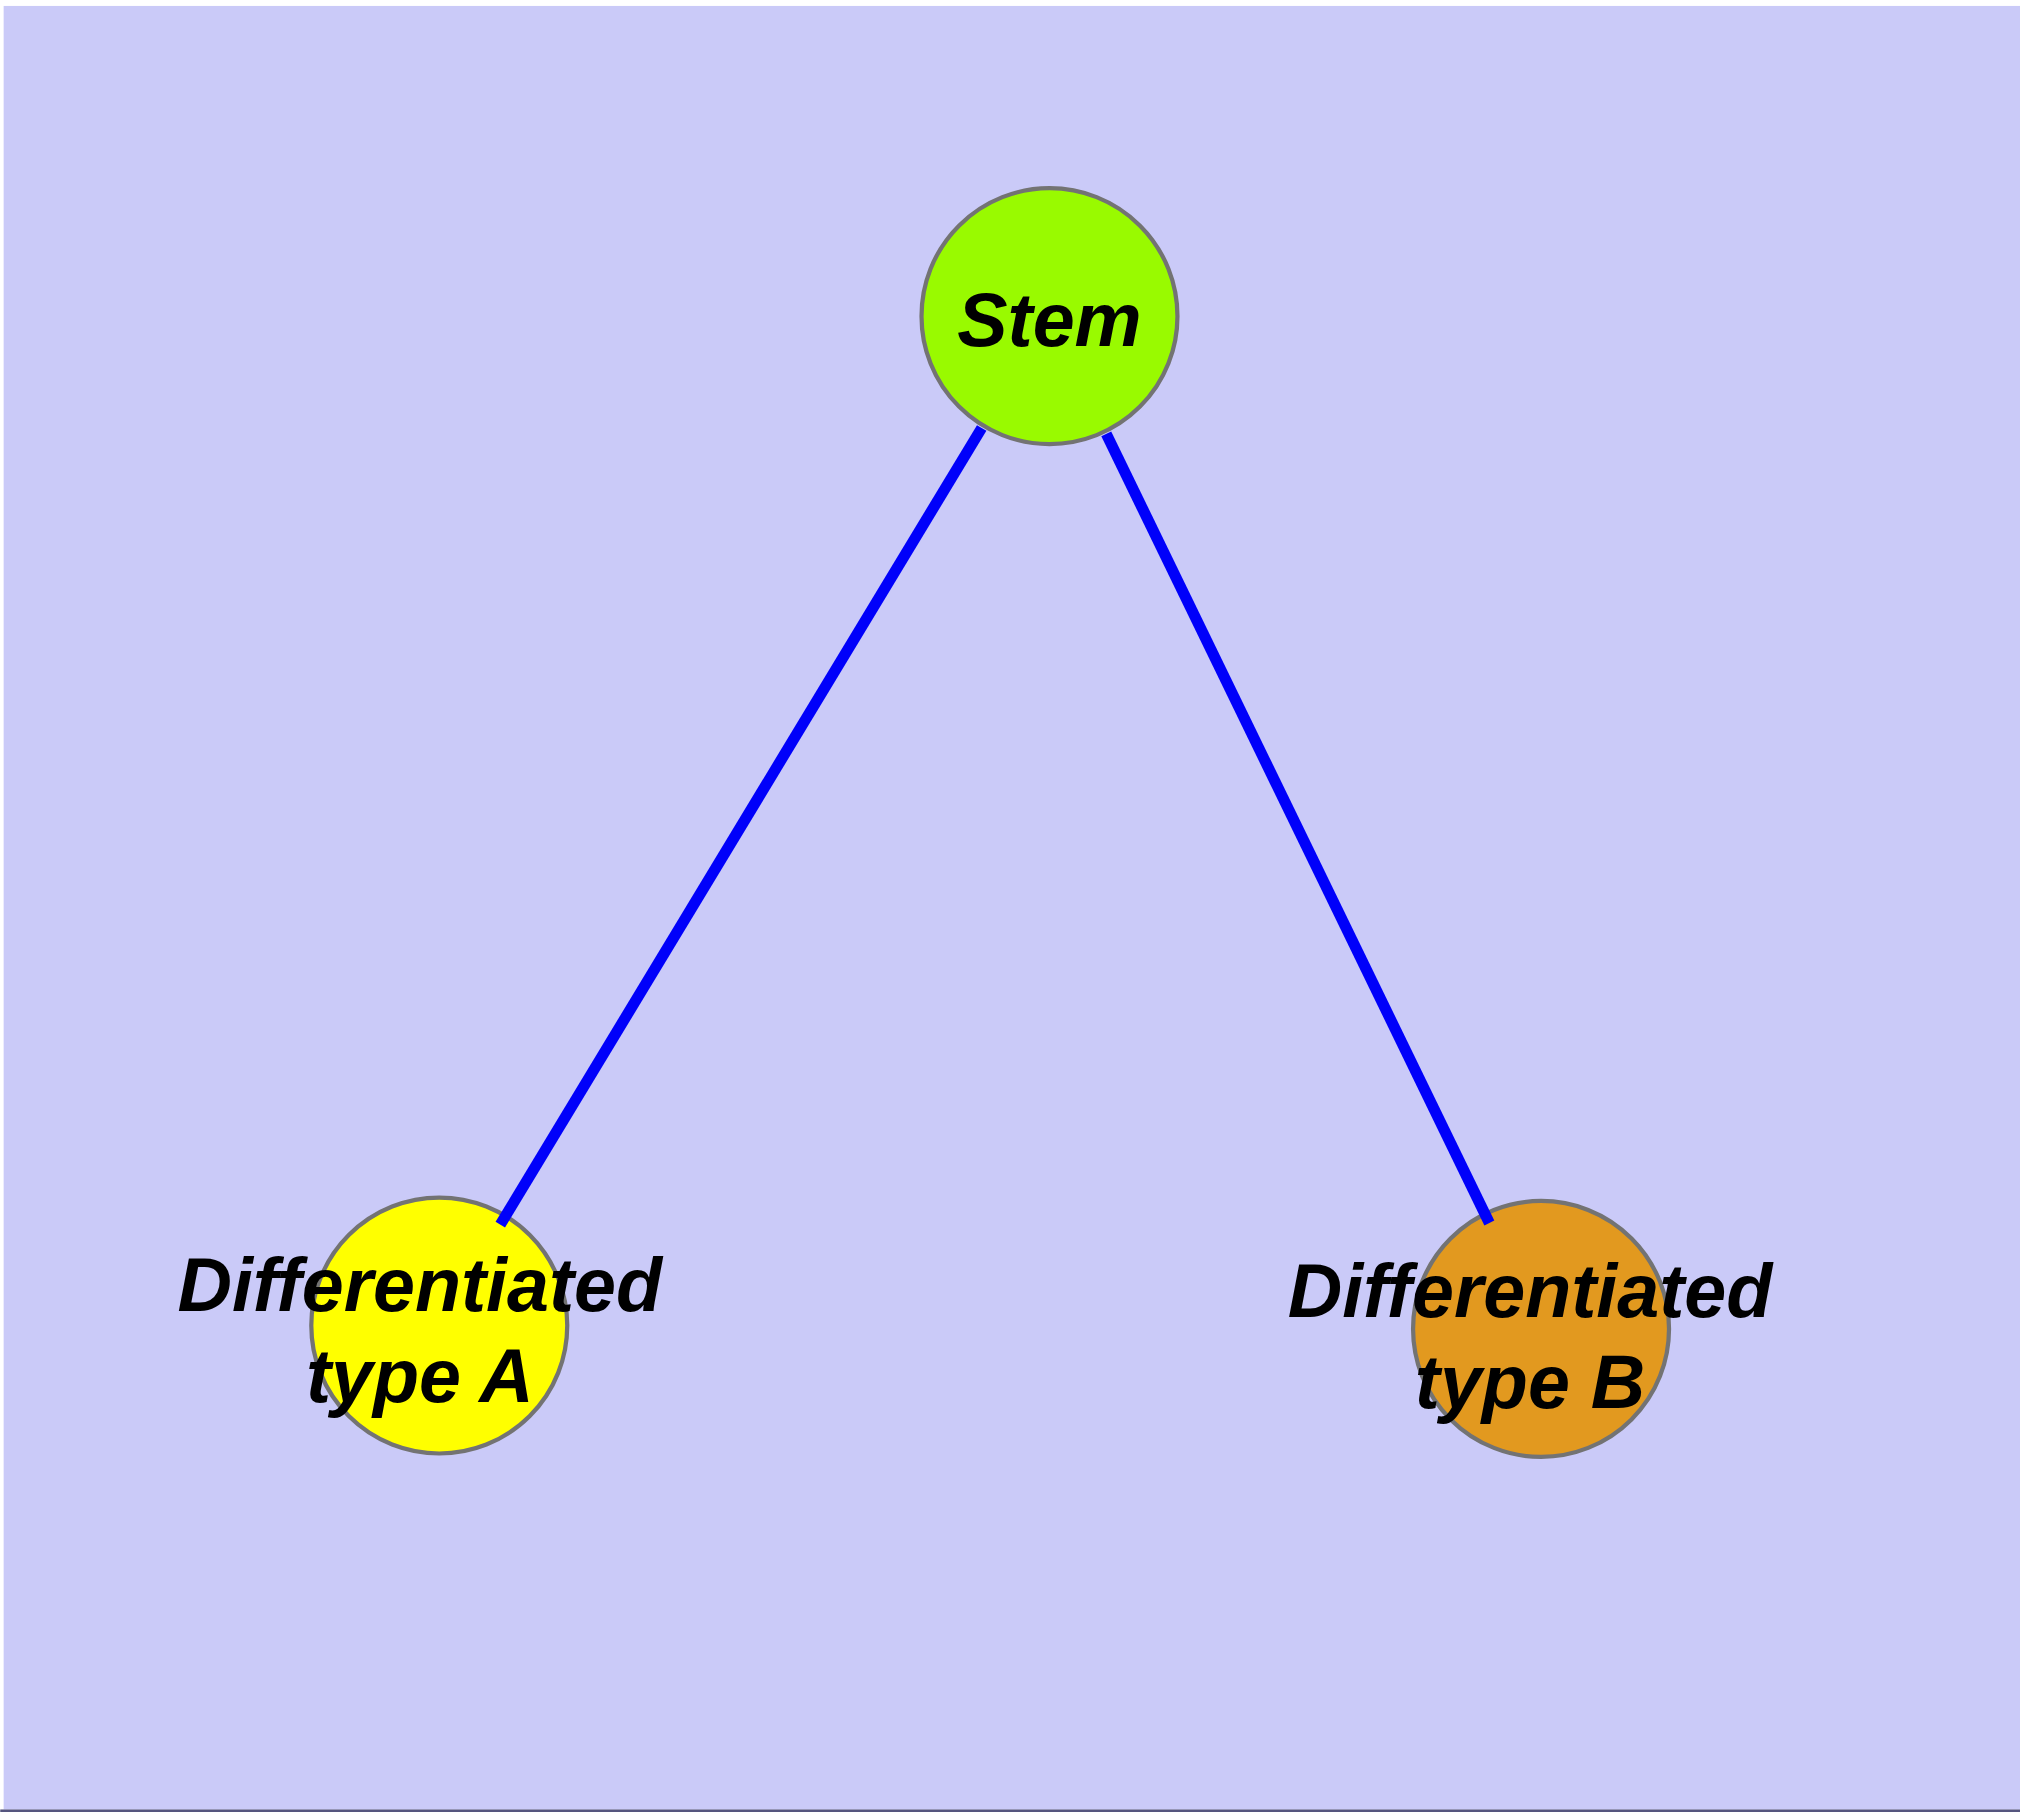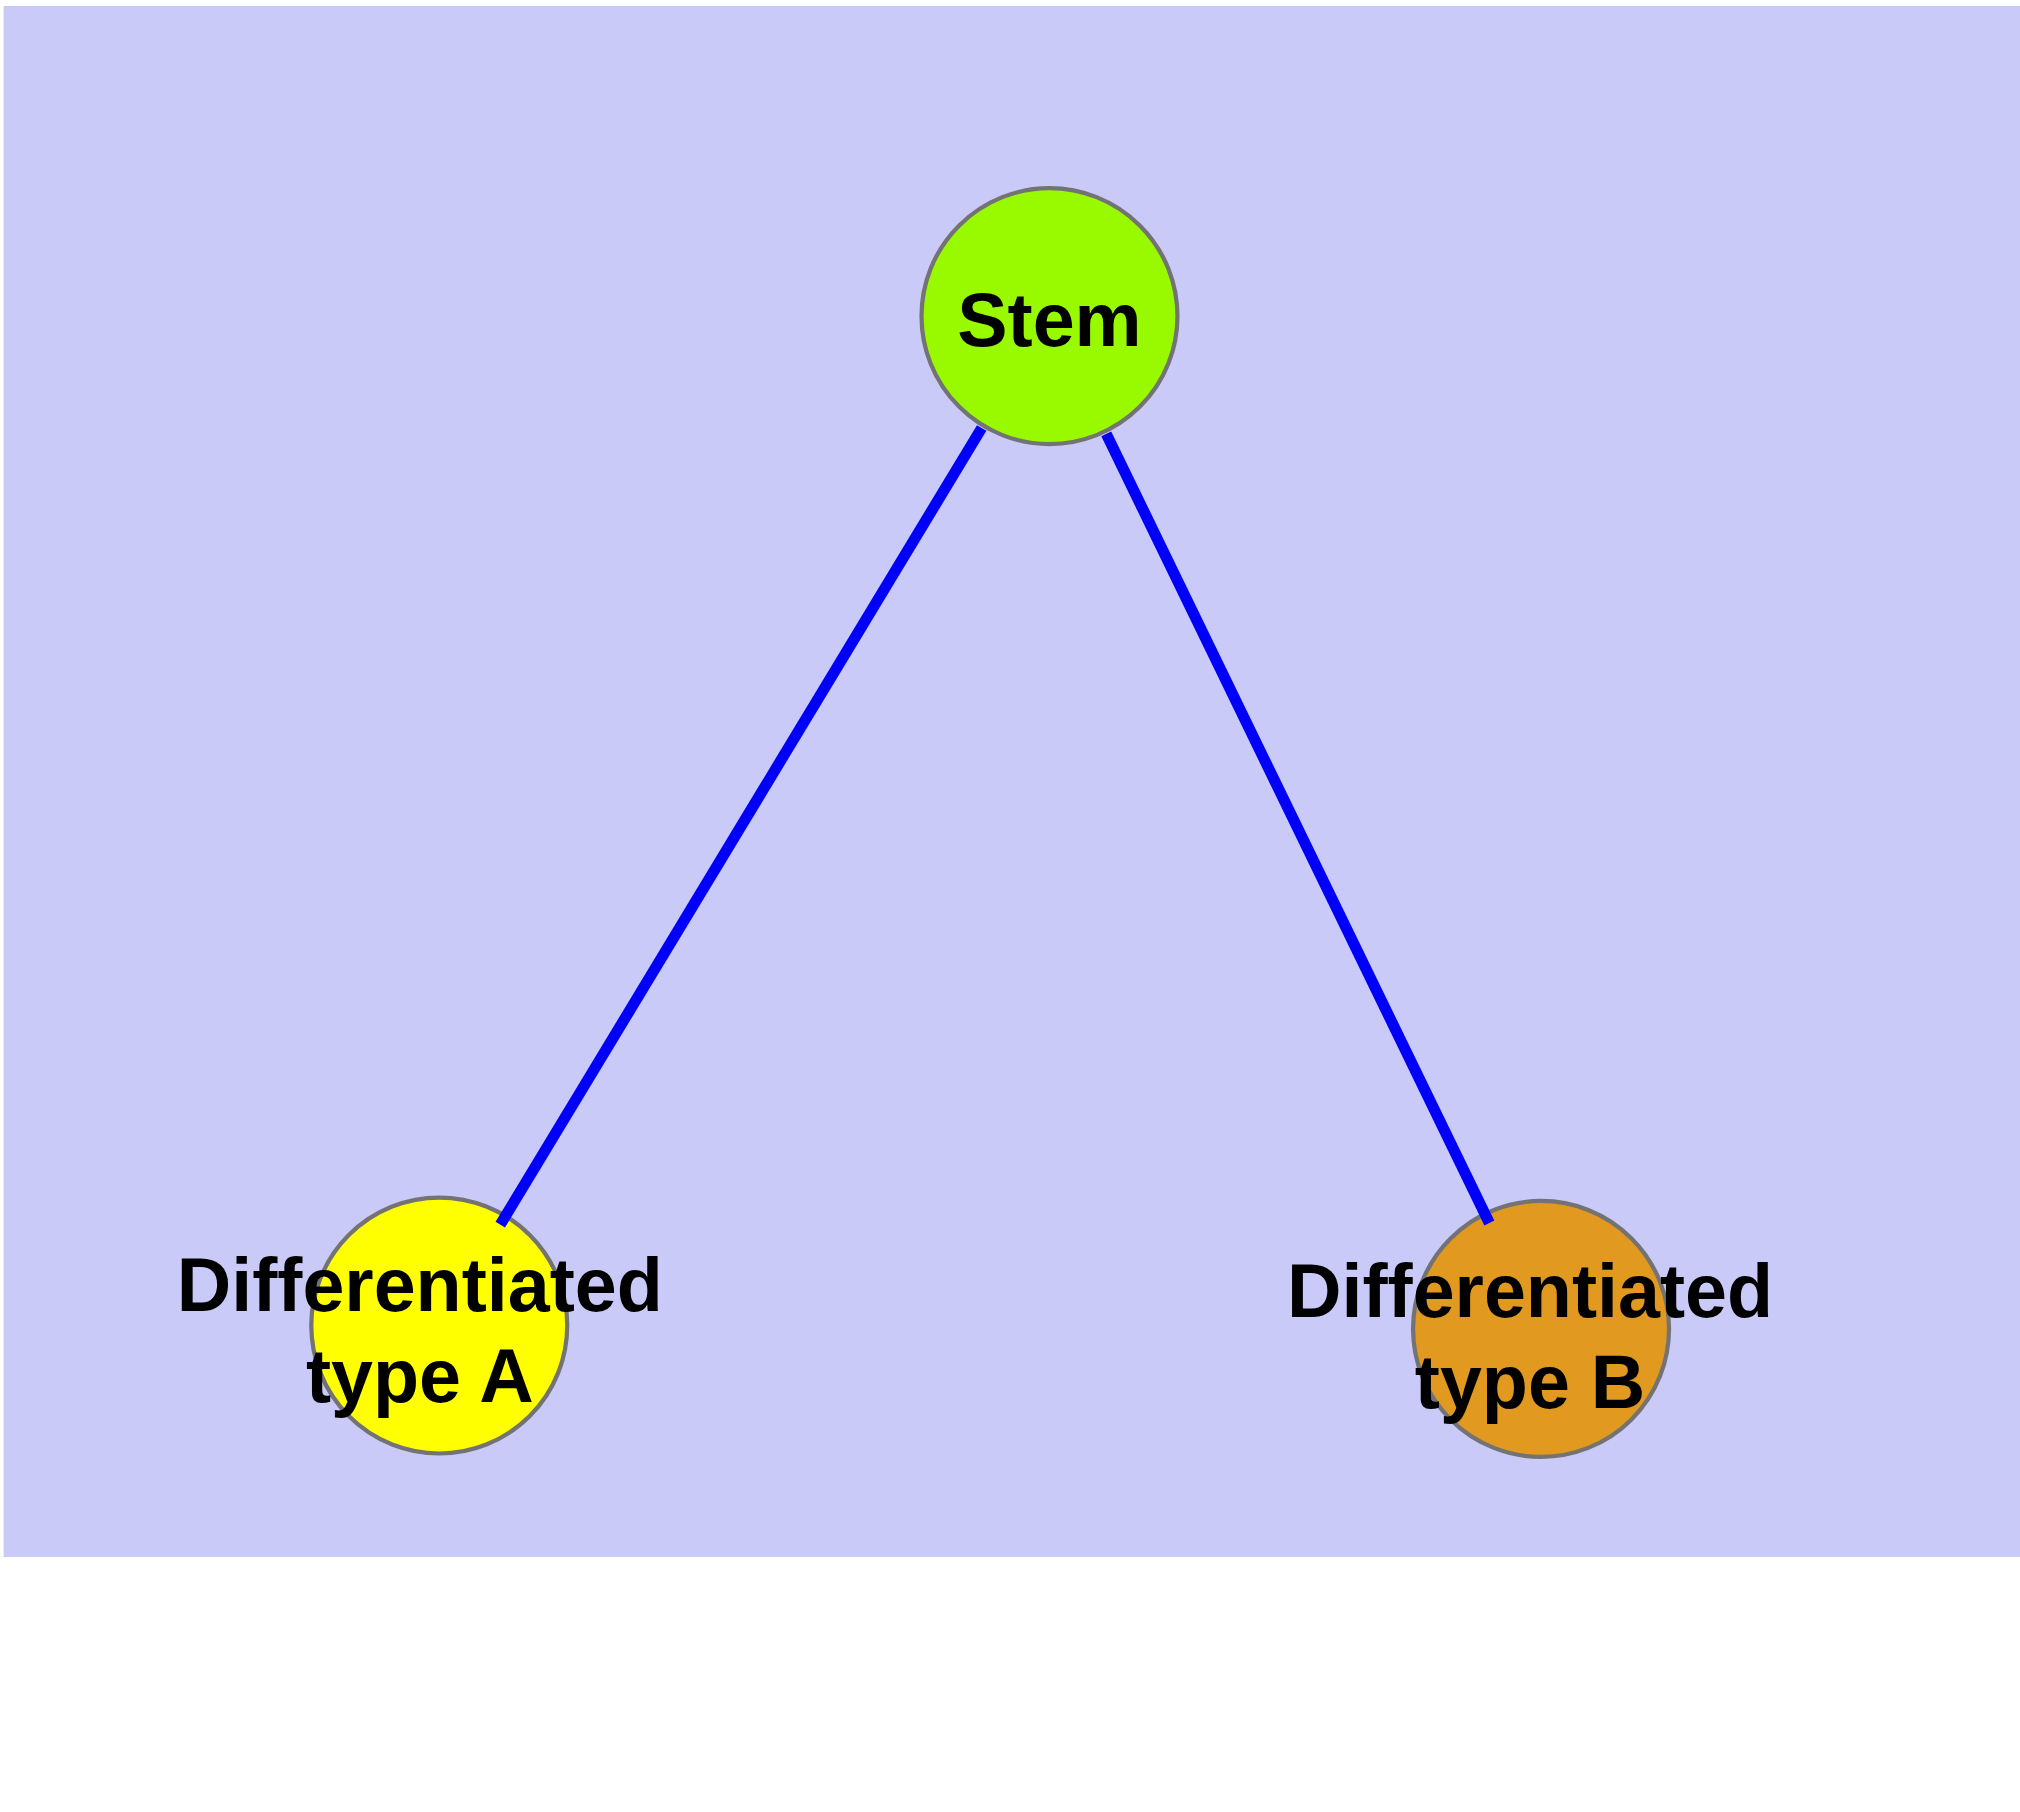--- a/index.html
+++ b/index.html
@@ -6,22 +6,23 @@
     margin: 0;
     padding: 0;
     width: 2021px;
     height: 1812px;
     background: #ffffff;
     font-family: "Liberation Sans", sans-serif;
   }
   #stage {
     position: relative;
     width: 2021px;
-    height: 1557px;
+    height: 1812px;
     overflow: hidden;
+    font-style: italic;
   }
   svg {
     display: block;
     position: absolute;
     top: 0;
     left: 0;
   }
   .node-label {
     font-family: "Liberation Sans", "DejaVu Sans", sans-serif;
     font-weight: 700;

